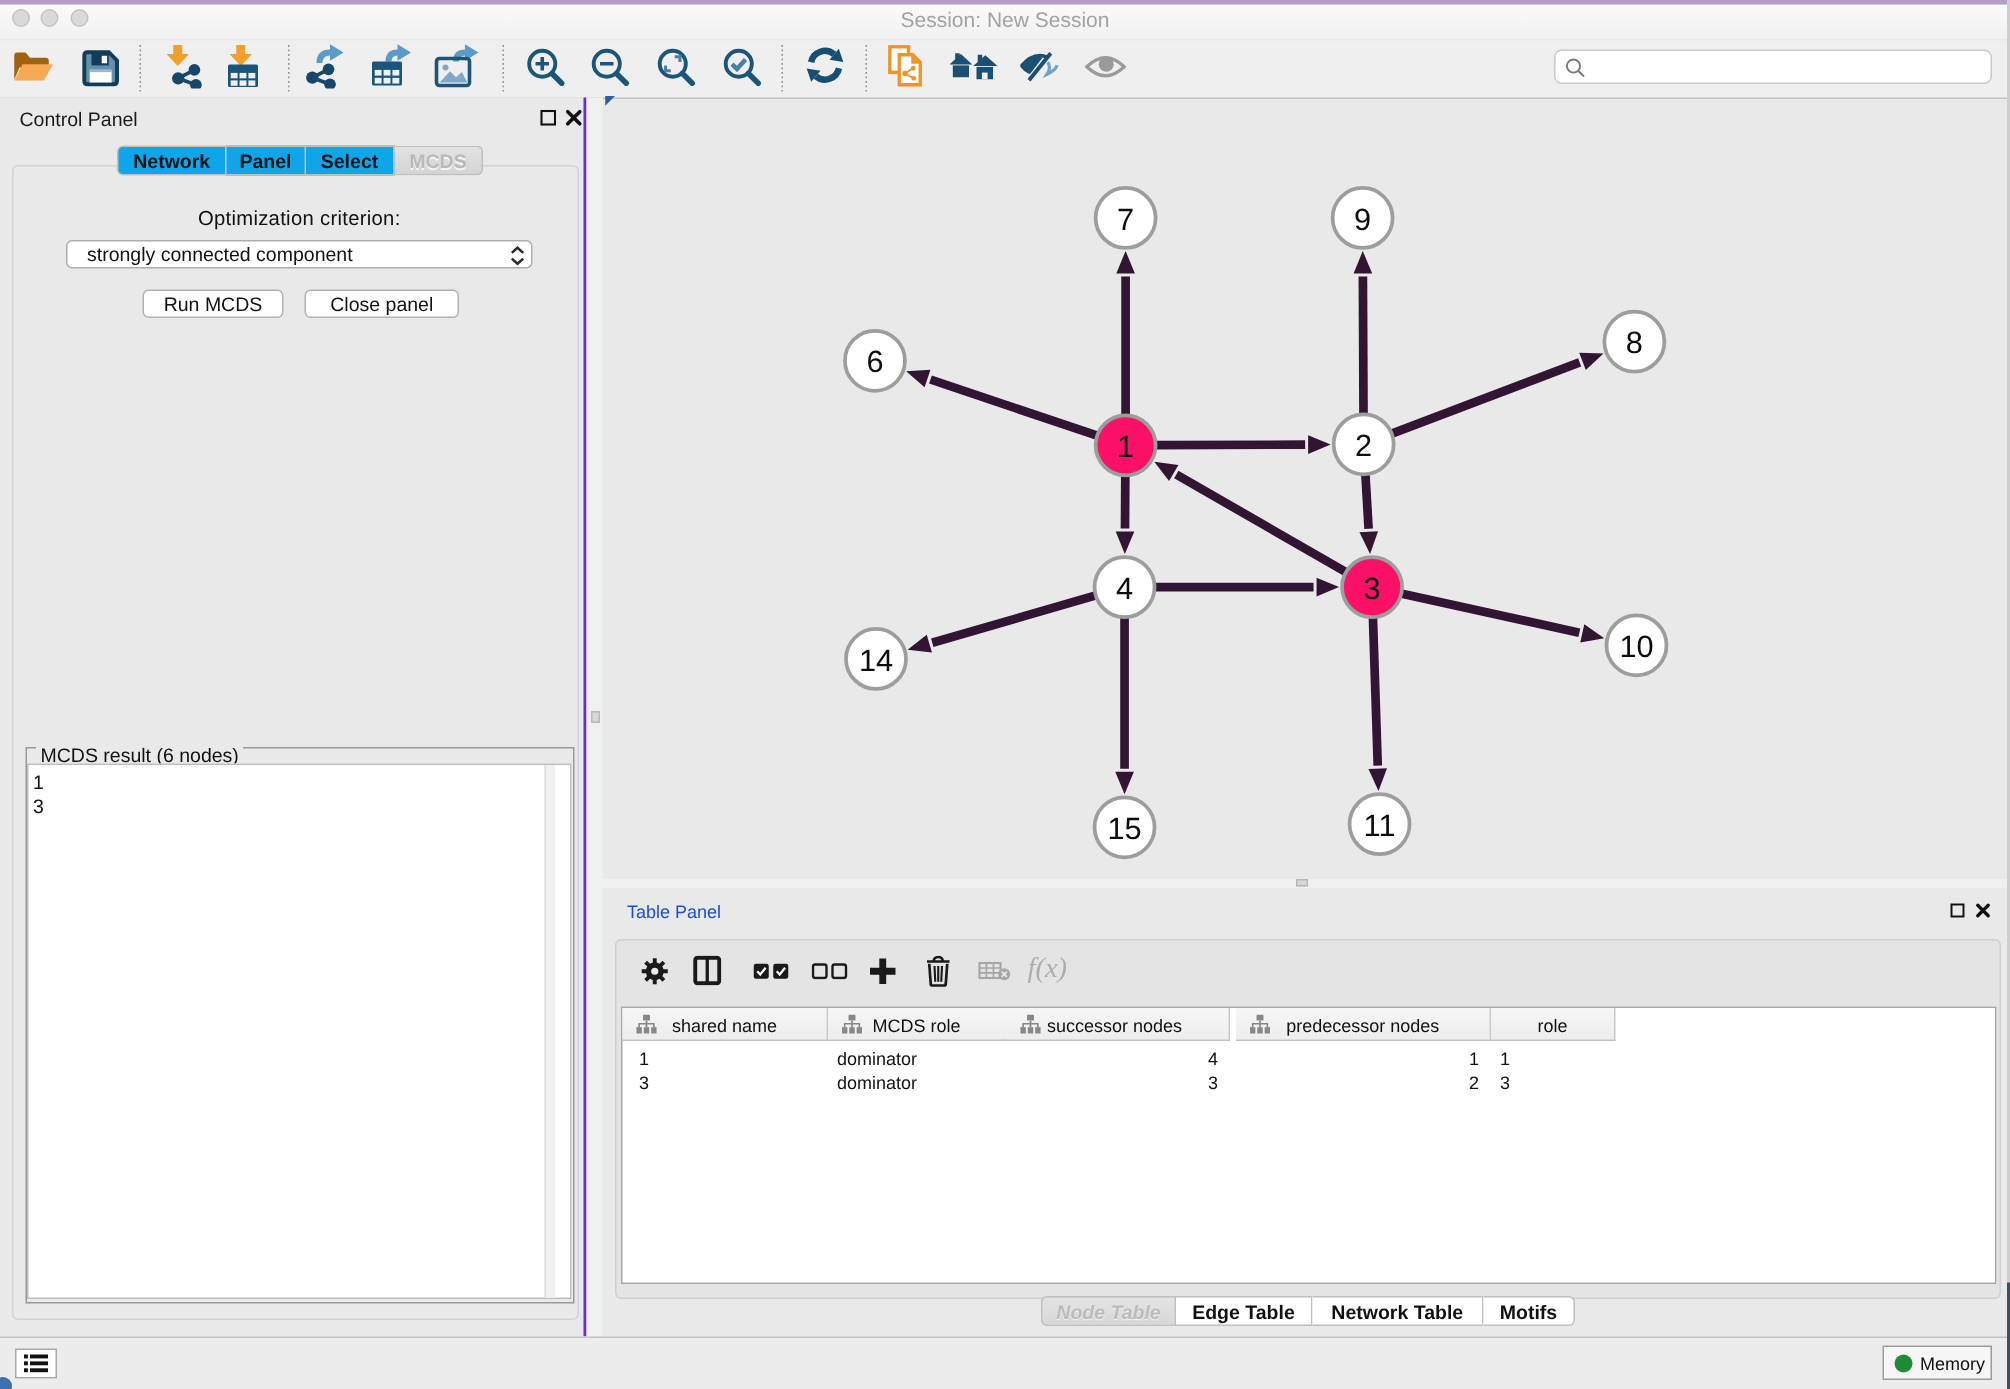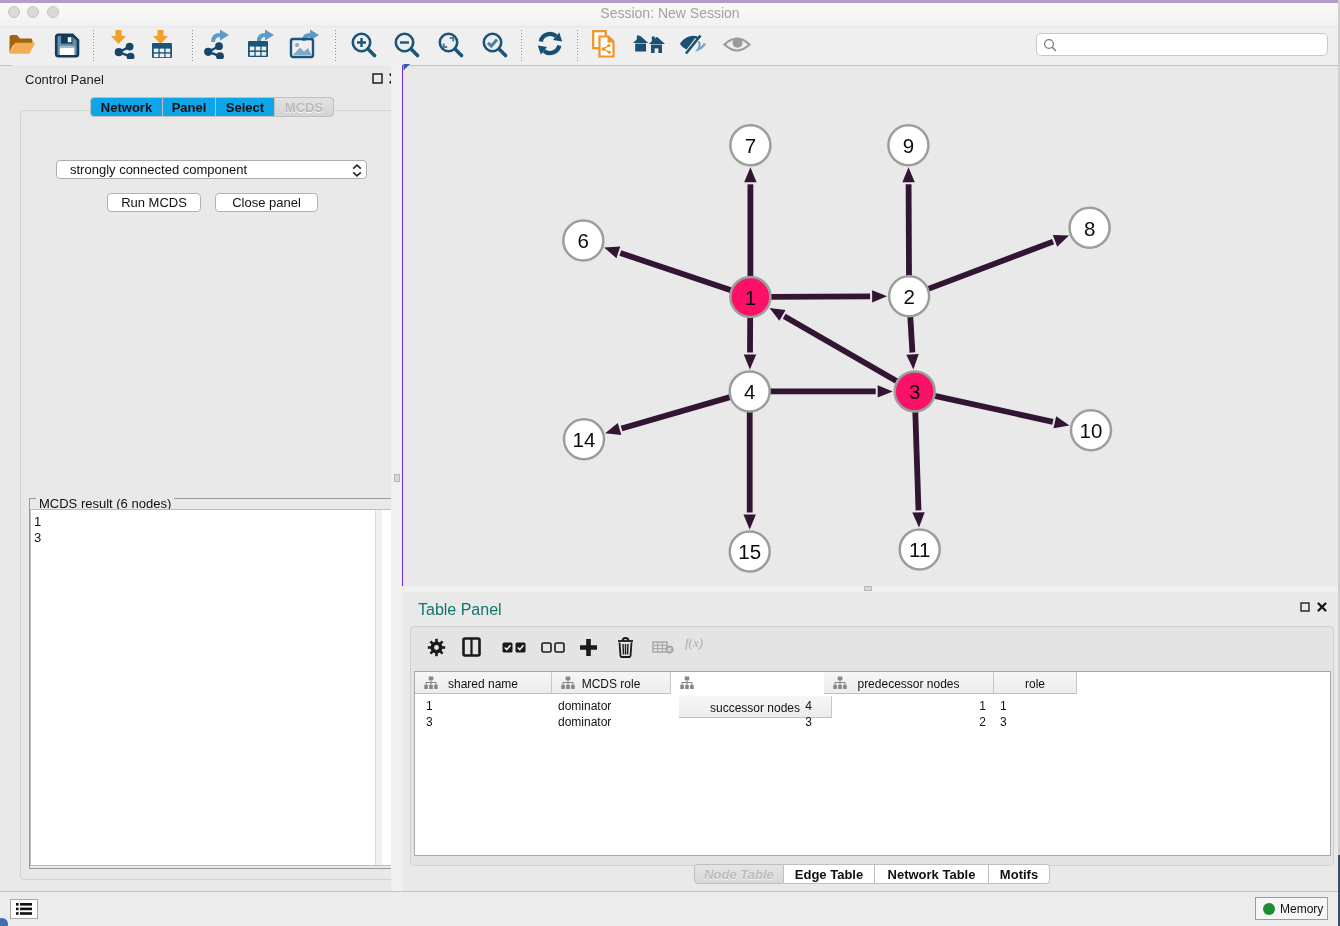--- a/index.html
+++ b/index.html
@@ -12,21 +12,21 @@
 #titlebar { position:absolute; top:3px; left:0; width:1340px; height:23px; background:linear-gradient(#fafafa,#f1f1f1); }
 .tl { position:absolute; top:3px; width:12px; height:12px; border-radius:50%; background:#dadada; border:1px solid #c4c4c4; }
 #title { position:absolute; top:2px; left:0; width:1340px; text-align:center; font-size:14px; color:#a2a2a2; }
 
 #toolbar { position:absolute; top:27px; left:0; width:1340px; height:39px; background:#efefef; border-bottom:1px solid #c2c2c2; }
 .tbi { position:absolute; }
 .tsep { position:absolute; top:30px; height:31px; width:1px; background-image:linear-gradient(#909090 1px, transparent 1px); background-size:1px 3px; }
 #searchbox { position:absolute; left:1036px; top:33px; width:292px; height:23px; background:#fff; border:1px solid #c9c9c9; border-radius:5px; }
 #searchbox svg { position:absolute; left:6px; top:4px; }
 
-#cpanel { position:absolute; left:12px; top:65px; width:391px; height:826px; background:#e9e9e9; border-right:2px solid #6d28d9; }
+#cpanel { position:absolute; left:0; top:65px; width:391px; height:826px; background:#e9e9e9; border-right:2px solid #6d28d9; }
 #cpanel-title { position:absolute; left:13px; top:7px; font-size:13px; color:#1a1a1a; }
 
 .tab { position:absolute; top:32px; height:20px; font-size:13px; font-weight:bold; text-align:center; line-height:19px; background:#0ea5e9; border:1px solid #bfbfbf; color:#111; }
 
 #cp-inner { position:absolute; left:8px; top:45px; width:378px; height:770px; border:1px solid #d2d2d2; border-radius:4px; background:#e9e9e9; }
 #opt-label { position:absolute; left:0; top:73px; width:399px; text-align:center; font-size:13.5px; letter-spacing:0.2px; color:#111; }
 #dropdown { position:absolute; left:44px; top:95px; width:311px; height:19px; background:#fff; border:1px solid #adadad; border-radius:4px; font-size:13px; line-height:17px; padding-left:13px; color:#111; }
 .btn { position:absolute; top:128px; height:19px; background:#fff; border:1px solid #b2b2b2; border-radius:4px; font-size:13px; text-align:center; line-height:17px; color:#111; }
 
 #fieldset { position:absolute; left:17px; top:433px; width:366px; height:371px; border:1px solid #999; }
@@ -34,21 +34,21 @@
 #resultbox { position:absolute; left:18px; top:444px; width:363px; height:357px; background:#fff; border:1px solid #bdbdbd; font-size:13px; color:#111; line-height:15.5px; padding:4px 0 0 3px; }
 #resultscroll { position:absolute; left:363px; top:445px; width:7px; height:355px; background:#f1f1f1; border-left:1px solid #dcdcdc; }
 
 #netframe { position:absolute; left:402px; top:64px; width:937px; height:522px; background:#fff; border:1px solid #9f9f9f; border-right:none; }
 #nettitle { position:absolute; left:0; top:0; width:100%; height:22px; background:linear-gradient(#f7f7f7 0%,#e9e9e9 55%,#d8d8d8 100%); border-bottom:1px solid #9e9e9e; }
 #nettitle .t { position:absolute; width:100%; text-align:center; top:5px; font-size:13px; letter-spacing:0.4px; color:#1a1a1a; }
 .cbtn { position:absolute; top:6px; width:12px; height:12px; border-radius:50%; }
 .cbtn svg { position:absolute; left:0; top:0; }
 
 #tpanel { position:absolute; left:402px; top:592px; width:938px; height:299px; background:#e9e9e9; }
-#tpanel-title { position:absolute; left:16px; top:9px; font-size:16px; color:#0f766e; }
+#tpanel-title { position:absolute; left:16px; top:9px; font-size:12px; color:#1d4ed8; }
 #tsub { position:absolute; left:8px; top:34px; width:924px; height:240px; background:#e4e4e4; border:1px solid #cfcfcf; border-radius:4px; }
 #ttable { position:absolute; left:12px; top:79px; width:917px; height:185px; background:#fff; border:1px solid #a8a8a8; }
 .th { position:absolute; top:0; height:22px; background:linear-gradient(#f6f6f6,#ededed); border-right:1px solid #c8c8c8; border-bottom:1px solid #c0c0c0; font-size:12px; color:#111; text-align:center; line-height:25px; }
 .td { position:absolute; font-size:12px; color:#111; }
 .btab { position:absolute; top:272px; height:20px; font-size:13px; font-weight:bold; text-align:center; line-height:19px; background:#fff; border:1px solid #bfbfbf; color:#111; }
 
 #statusbar { position:absolute; left:0; top:891px; width:1340px; height:35px; background:#ececec; border-top:1px solid #c2c2c2; }
 #listbtn { position:absolute; left:10px; top:899px; width:28px; height:20px; background:#fdfdfd; border:1px solid #a9a9a9; }
 #membtn { position:absolute; left:1255px; top:897px; width:73px; height:23px; background:#f6f6f6; border:1px solid #9b9b9b; font-size:12px; color:#111; }
 #membtn .dot { position:absolute; left:7px; top:5px; width:12px; height:12px; border-radius:50%; background:#1e8c35; }
@@ -233,20 +233,21 @@
         <rect x="1" y="1" width="9" height="9" fill="none" stroke="#111" stroke-width="1.4"></rect>
       </svg>
     <svg class="abs" style="left:376px;top:7px" width="13" height="13" viewBox="0 0 13 13">
         <path d="M2.5 2.5 L10.5 10.5 M10.5 2.5 L2.5 10.5" stroke="#111" stroke-width="2.4" stroke-linecap="round"></path>
       </svg>
     <div id="cp-inner"></div>
     <div class="tab" style="left:78px;width:73px;border-radius:4px 0 0 4px;">Network</div>
     <div class="tab" style="left:151px;width:53px;border-left:none;">Panel</div>
     <div class="tab" style="left:204px;width:59px;border-left:none;">Select</div>
     <div class="tab" style="left:263px;width:59px;border-left:none;border-radius:0 4px 4px 0;background:linear-gradient(#e2e2e2,#d4d4d4);color:#b9b9b9;text-shadow:0 1px 0 #f5f5f5;">MCDS</div>
+    <div id="opt-label">Optimization criterion:</div>
     <div id="dropdown">strongly connected component
       <svg class="abs" style="right:4px;top:3px" width="10" height="13" viewBox="0 0 10 13">
           <path d="M1.2 4.6 L5 1.2 L8.8 4.6" fill="none" stroke="#2b2b2b" stroke-width="1.7"></path>
           <path d="M1.2 8.4 L5 11.8 L8.8 8.4" fill="none" stroke="#2b2b2b" stroke-width="1.7"></path>
         </svg>
     </div>
     <div class="btn" style="left:95px;width:94px;">Run MCDS</div>
     <div class="btn" style="left:203px;width:103px;">Close panel</div>
     <div id="fieldset"></div>
     <div id="fieldset-label">MCDS result (6 nodes)</div>
@@ -383,25 +384,25 @@
       <g stroke="#a6a6a6" stroke-width="1.1">
           <line x1="1" y1="4.3" x2="15" y2="4.3"></line>
           <line x1="1" y1="7.6" x2="15" y2="7.6"></line>
           <line x1="5.6" y1="1" x2="5.6" y2="11"></line>
           <line x1="10.3" y1="1" x2="10.3" y2="11"></line>
         </g>
       <circle cx="17.5" cy="8.5" r="4" fill="#a6a6a6"></circle>
       <path d="M15.8 6.8 L19.2 10.2 M19.2 6.8 L15.8 10.2" stroke="#e9e9e9" stroke-width="1.1"></path>
     </svg>
 
-    <div class="abs" style="left:283px;top:43px;font-family:'Liberation Serif',serif;font-style:italic;font-size:13px;color:#adadad;">f(x)</div>
+    <div class="abs" style="left:283px;top:43px;font-family:'Liberation Serif',serif;font-style:italic;font-size:19px;color:#adadad;">f(x)</div>
     <div id="ttable">
       <div class="th" style="left:0;width:137px;">shared name</div>
       <div class="th" style="left:137px;width:119px;">MCDS role</div>
-      <div class="th" style="left:264px;width:153px;margin-top:24px;">successor nodes</div>
+      <div class="th" style="left:252px;width:153px;">successor nodes</div>
       <div class="th" style="left:409px;width:170px;">predecessor nodes</div>
       <div class="th" style="left:579px;width:83px;">role</div>
       <svg class="abs" style="left:9px;top:4px" width="14" height="14" viewBox="0 0 14 14">
           <g fill="#878787">
             <rect x="4.7" y="0.5" width="4.6" height="3.8"></rect>
             <rect x="0.3" y="8.8" width="3.6" height="4.2"></rect>
             <rect x="5.2" y="8.8" width="3.6" height="4.2"></rect>
             <rect x="10.1" y="8.8" width="3.6" height="4.2"></rect>
           </g>
           <path d="M7 4.3 V6.5 M2.1 8.8 V6.5 H11.9 V8.8 M7 6.5 V8.8" fill="none" stroke="#878787" stroke-width="1.1"></path>

